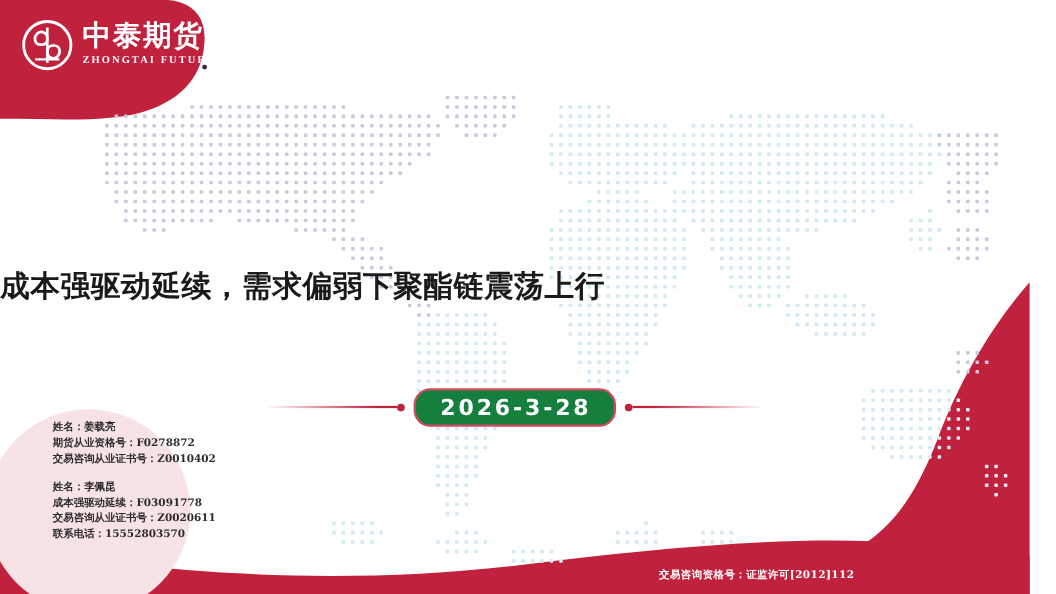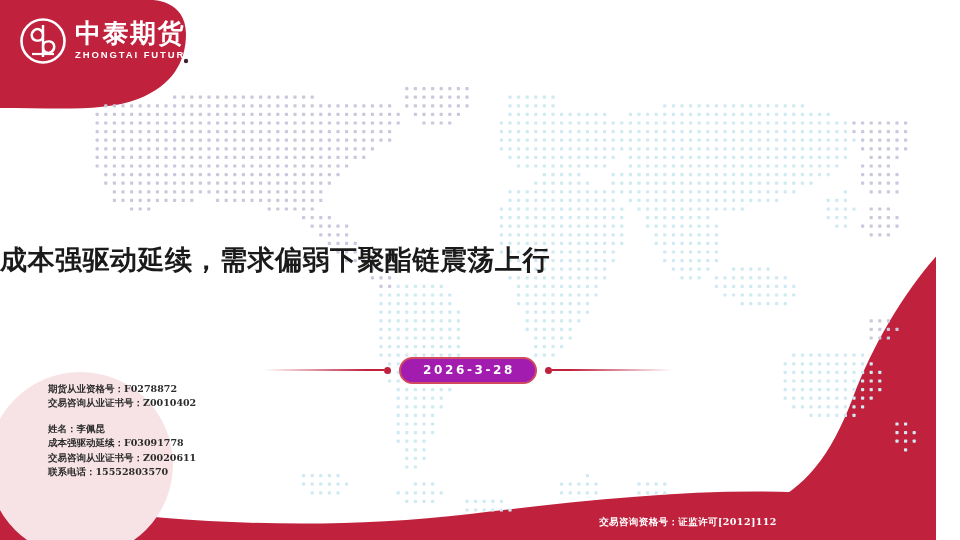--- a/index.html
+++ b/index.html
@@ -29,21 +29,21 @@
   }
   #brand-mark { width:50px; height:50px; display:block; }
   #brand-text { display:flex; flex-direction:column; align-items:flex-start; }
   #brand-cn {
     color:#ffffff; font-size:26px; font-weight:700;
     letter-spacing:1.5px; line-height:1.08;
     font-family:"DejaVu Sans","Liberation Sans",sans-serif;
   }
   #brand-en {
     color:#ffffff; font-size:9.5px; font-weight:700;
-    letter-spacing:1.9px; line-height:1.5; margin-top:1px;
+    letter-spacing:1.9px; line-height:1.5; margin-top:1px;font-family:Liberation Serif, serif;
   }
 
   
   #halo {
     position:absolute; left:-12px; top:372px;
     width:185px; height:185px; border-radius:50%;
     background:#f7e3e6; z-index:3;
   }
 
   
@@ -66,25 +66,25 @@
     height:2px; width:120px; position:relative; flex:0 0 auto;
   }
   .rule.left { background:linear-gradient(to right,rgba(192,34,62,0) 0%,#c0223e 85%); }
   .rule.right { background:linear-gradient(to left,rgba(192,34,62,0) 0%,#c0223e 85%); }
   .knob {
     width:7px; height:7px; border-radius:50%; background:#c0223e;
     flex:0 0 auto;
   }
   .gap { width:8px; flex:0 0 auto; }
   #date-pill {
-    background:#a21caf;
+    background:#15803d;
     border:2px solid #d14a5f;
     border-radius:15px;
     color:#ffffff;
-    font-size:12px; font-weight:700; letter-spacing:2.6px;
+    font-size:20px; font-weight:700; letter-spacing:2.6px;
     padding:5px 20px 6px 22px;
     line-height:1;
     flex:0 0 auto;
     font-family:"DejaVu Sans","Liberation Sans",sans-serif;
   }
 
   
   #contact {
     position:absolute; left:48px; top:382px; z-index:6;
     color:#2b2b2b;
@@ -1743,20 +1743,21 @@
     <div class="knob"></div>
     <div class="gap"></div>
     <div id="date-pill">2026-3-28</div>
     <div class="gap"></div>
     <div class="knob"></div>
     <div class="rule right"></div>
   </div>
 
   <div id="contact">
     <div class="group">
+      <span class="row">姓名：姜载亮</span>
       <span class="row">期货从业资格号：F0278872</span>
       <span class="row">交易咨询从业证书号：Z0010402</span>
     </div>
     <div class="group">
       <span class="row">姓名：李佩昆</span>
       <span class="row">成本强驱动延续：F03091778</span>
       <span class="row">交易咨询从业证书号：Z0020611</span>
       <span class="row">联系电话：15552803570</span>
     </div>
   </div>

